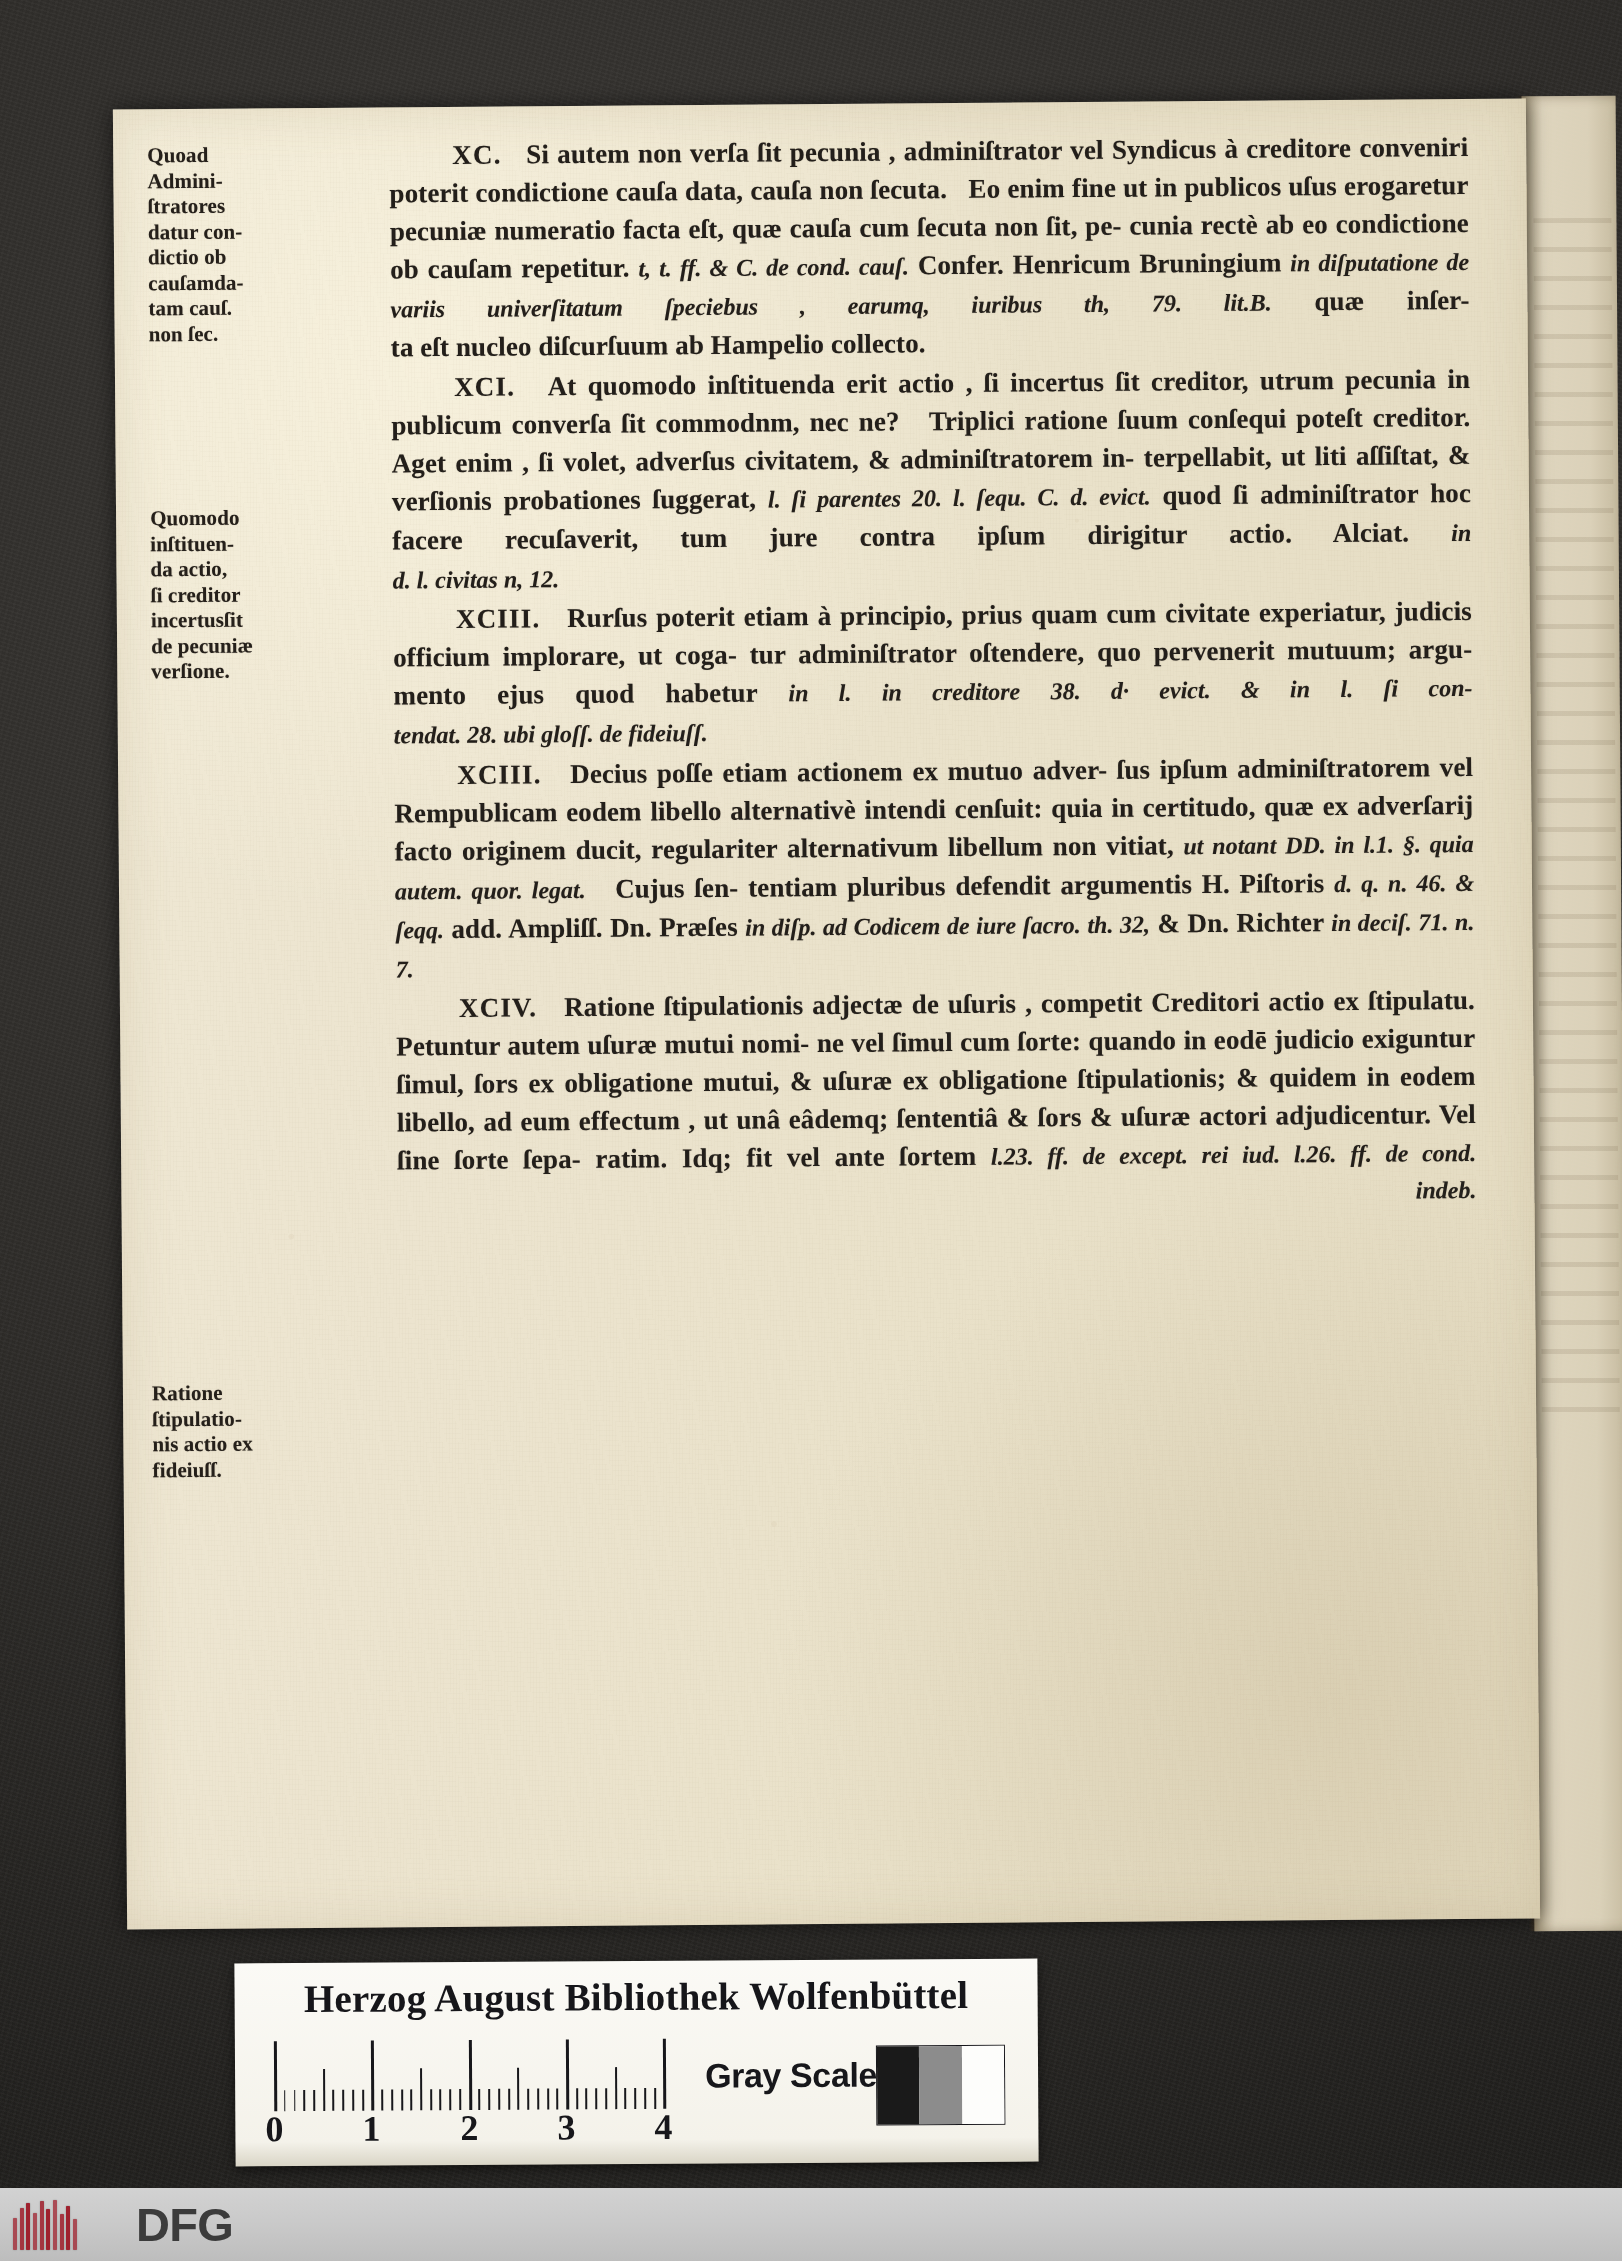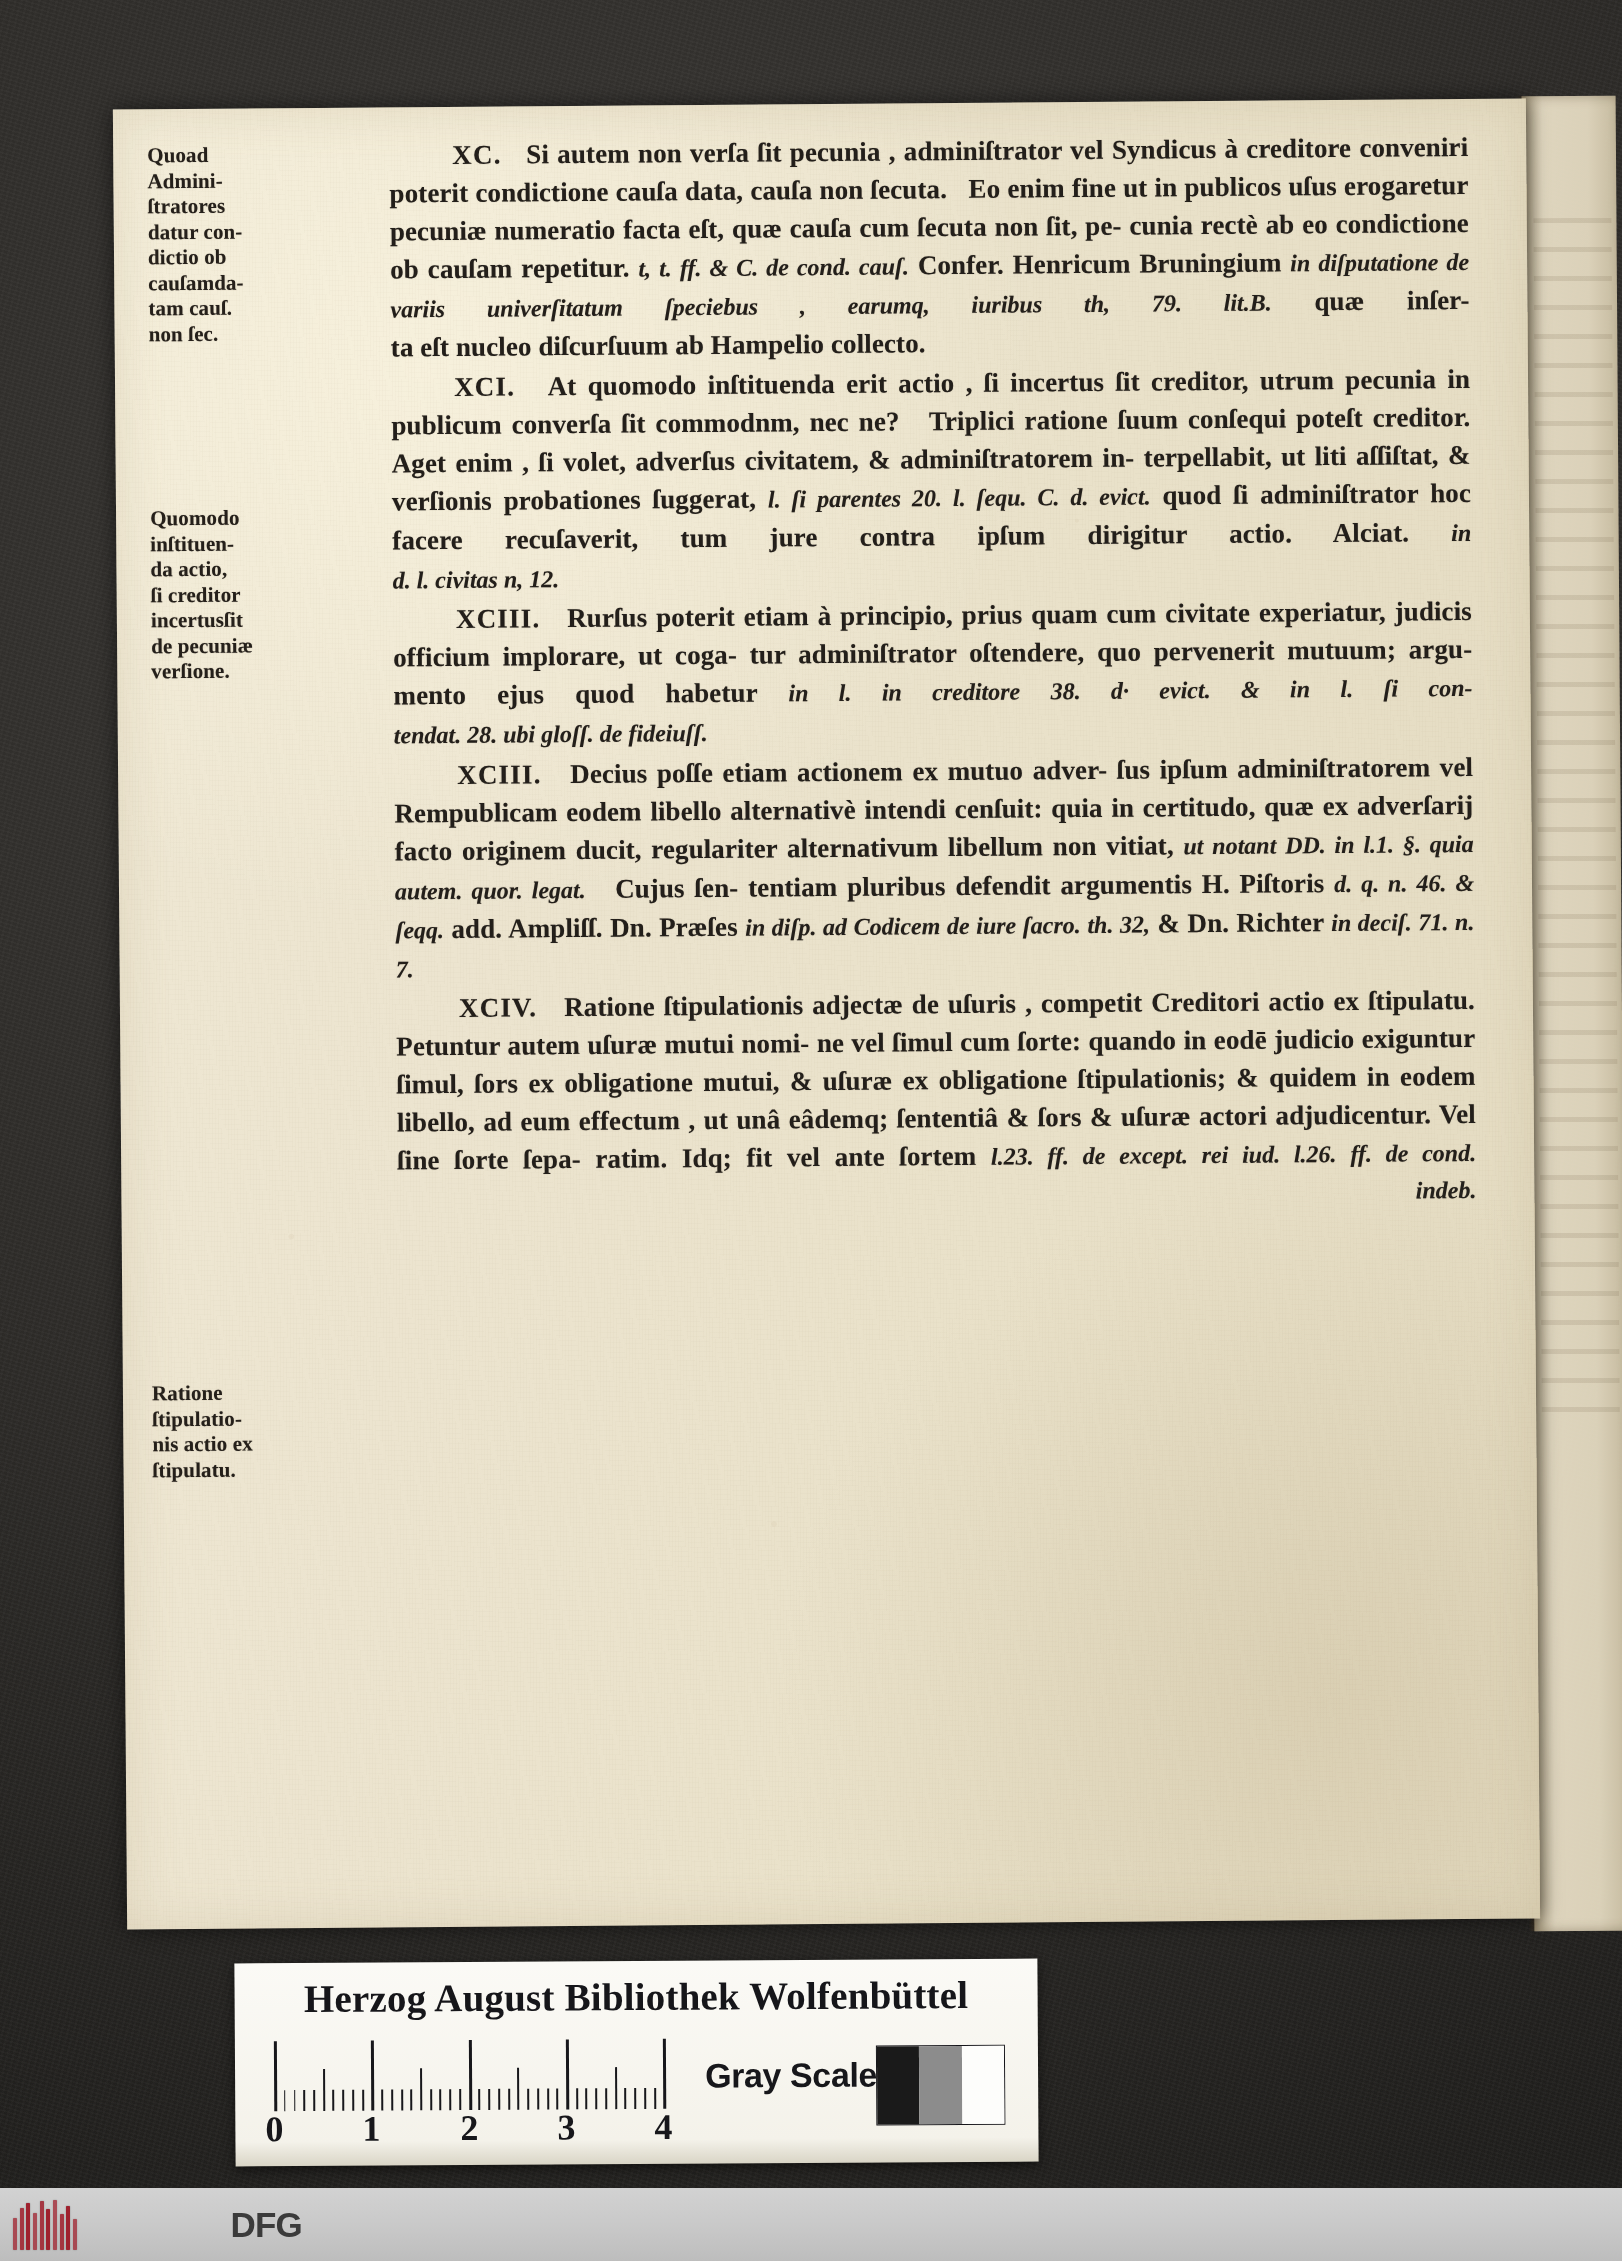--- a/index.html
+++ b/index.html
@@ -88,22 +88,22 @@
 
   
   #footer{position:absolute;left:0;bottom:0;width:1622px;height:73px;
         background:linear-gradient(180deg,#d2d2d2 0%, #c9c9c9 50%, #bdbdbd 100%);
         display:flex;align-items:center;}
   #hablogo{width:91px;height:73px;position:relative;flex:0 0 91px;}
   #hablogo i{position:absolute;bottom:11.4px;background:#9e1b28;border-radius:0.8px;
         box-shadow:0 0 1.6px rgba(0,0,0,.4);}
   #footertext{flex:1;text-align:center;font-family:"Liberation Sans",sans-serif;
         font-size:36px;color:#101010;letter-spacing:-0.5px;white-space:nowrap;}
-  #dfg{flex:0 0 187px;text-align:right;font-family:"Liberation Sans",sans-serif;
-        font-weight:700;font-size:35px;color:#3b3b3b;letter-spacing:-0.8px;margin-left:24px;}
+  #dfg{flex:0 0 187px;text-align:center;font-family:"Liberation Sans",sans-serif;
+        font-weight:700;font-size:47px;color:#3b3b3b;letter-spacing:-0.8px;}
 
   
   #lowerdark{position:absolute;left:0;top:1924px;width:1622px;height:264px;
         background:linear-gradient(180deg,#302e2b 0%,#26241f 60%,#1d1b18 100%);
         z-index:-1;}
 </style>
 </head>
 <body>
 
 <div id="stage">
@@ -136,21 +136,21 @@
         <div>ſi creditor</div>
         <div>incertusſit</div>
         <div>de pecuniæ</div>
         <div>verſione.</div>
       </div>
 
       <div class="marginnote" style="left:29px;top:1272px;">
         <div>Ratione</div>
         <div>ſtipulatio-</div>
         <div>nis actio ex</div>
-        <div>ſtipulatu.</div>
+        <div>fideiuſſ.</div>
       </div>
 
       <div class="col" style="top:29px;">
 
         <p class="para">
           <span class="ind"></span><span class="sec">XC.</span>
           &nbsp; Si autem non verſa ſit pecunia , adminiſtrator vel
           Syndicus à creditore conveniri poterit condictione cauſa data,
           cauſa non ſecuta. &nbsp; Eo enim fine ut in publicos uſus erogaretur
           pecuniæ numeratio facta eſt, quæ cauſa cum ſecuta non ſit, pe-

